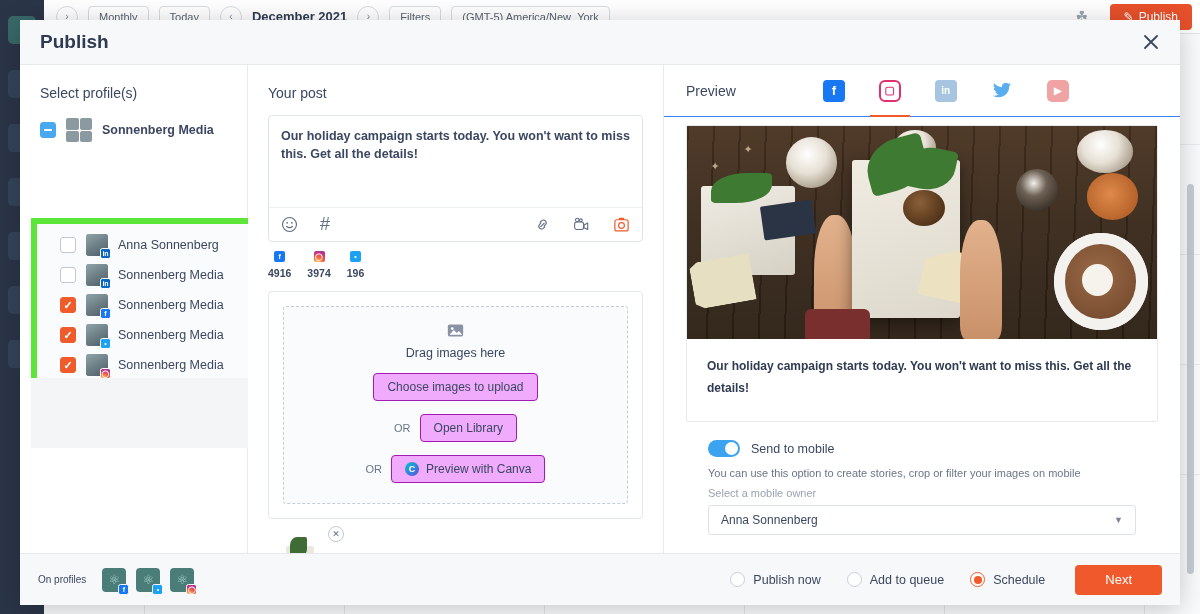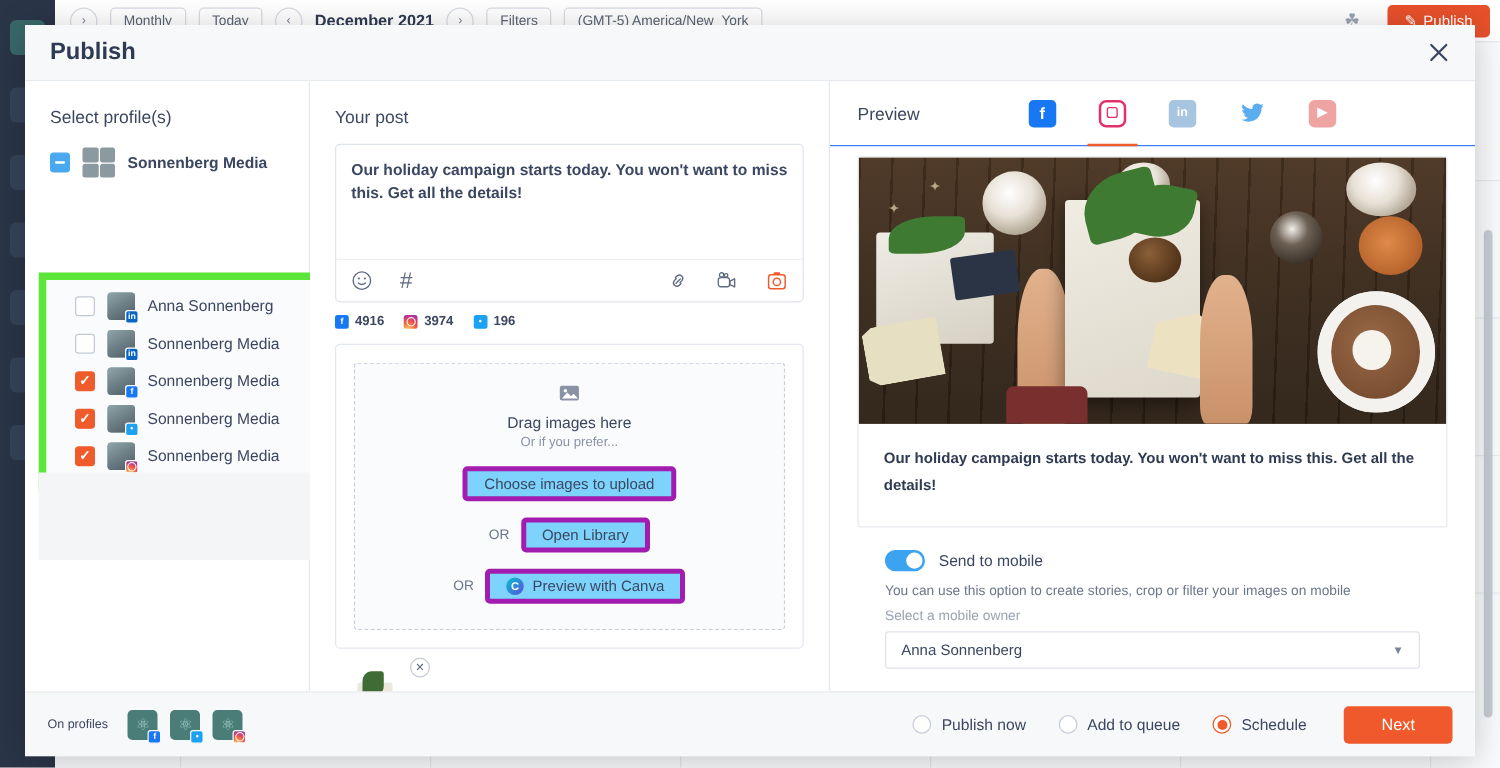--- a/index.html
+++ b/index.html
@@ -165,21 +165,21 @@
   }
   #composer-toolbar {
     height: 34px; border-top: 1px solid #edf0f4;
     display: flex; align-items: center; padding: 0 12px; gap: 22px;
   }
   #composer-toolbar .spacer { flex: 1; }
   .tb-icon { color: #5e6b82; display: flex; align-items: center; cursor: pointer; }
   .tb-icon.active { color: #ef5b2b; }
 
   #counts { display: flex; align-items: center; gap: 16px; padding: 9px 20px 0 20px; }
-  .count { display: flex; align-items: center; gap: 5px; font-size: 10.5px; color: #3b4761; font-weight: bold; }
+  .count { display: flex; align-items: center; gap: 5px; font-size: 10.5px; color: #3b4761; font-weight: bold; flex-direction: column; }
   .count-ico {
     width: 11px; height: 11px; border-radius: 2px;
     display: flex; align-items: center; justify-content: center;
     font-size: 7px; color: #fff; font-weight: bold; line-height: 1;
   }
   .count-ico.facebook { background: #1877f2; }
   .count-ico.twitter  { background: #1da1f2; }
   .count-ico.instagram{ background: radial-gradient(circle at 30% 110%, #fdd56a 0%, #f56040 45%, #c13584 75%, #833ab4 100%); }
 
   #media-card {
@@ -188,21 +188,21 @@
   }
   #dropzone {
     border: 1px dashed #c7cedb; border-radius: 3px; background: #fafbfc;
     padding: 16px 0 20px 0; text-align: center;
   }
   #dz-icon { color: #8a93a5; font-size: 15px; margin-bottom: 5px; }
   #dz-title { font-size: 12.5px; color: #3b4761; font-weight: normal; }
   #dz-sub { font-size: 10.5px; color: #8a93a5; margin-top: 3px; }
   .dz-btn {
     display: inline-flex; align-items: center; justify-content: center; gap: 7px;
-    border: 4px solid #a21caf; border-radius: 4px; background: #7dd3fc;
+    border: 1px solid #a21caf; border-radius: 4px; background: #f0abfc;
     height: 28px; padding: 0 13px; font-size: 12px; color: #3b4761;
     cursor: pointer;
   }
   .dz-line { margin-top: 13px; display: flex; align-items: center; justify-content: center; gap: 9px; }
   .dz-or { font-size: 11px; color: #6b7689; }
   #canva-dot {
     width: 14px; height: 14px; border-radius: 50%;
     background: linear-gradient(135deg,#00c4cc 0%,#7d2ae8 130%);
     color: #fff; font-size: 9px; display: flex; align-items: center; justify-content: center;
     font-weight: bold;
@@ -600,21 +600,20 @@
       <div id="media-card">
         <div id="dropzone">
           <div id="dz-icon">
             <svg width="17" height="15" viewBox="0 0 20 17">
                 <rect x="1" y="1.5" width="18" height="14" rx="2" fill="#8a93a5"></rect>
                 <circle cx="6.2" cy="6.2" r="1.6" fill="#fff"></circle>
                 <path d="M3 13.5 L8 8 l3.5 3.5 L14 9 l4 4.5z" fill="#fff"></path>
               </svg>
           </div>
           <div id="dz-title">Drag images here</div>
-          <div id="dz-sub">Or if you prefer...</div>
 
           <div class="dz-line">
             <button class="dz-btn">Choose images to upload</button>
           </div>
           <div class="dz-line">
             <span class="dz-or">OR</span>
             <button class="dz-btn">Open Library</button>
           </div>
           <div class="dz-line">
             <span class="dz-or">OR</span>

